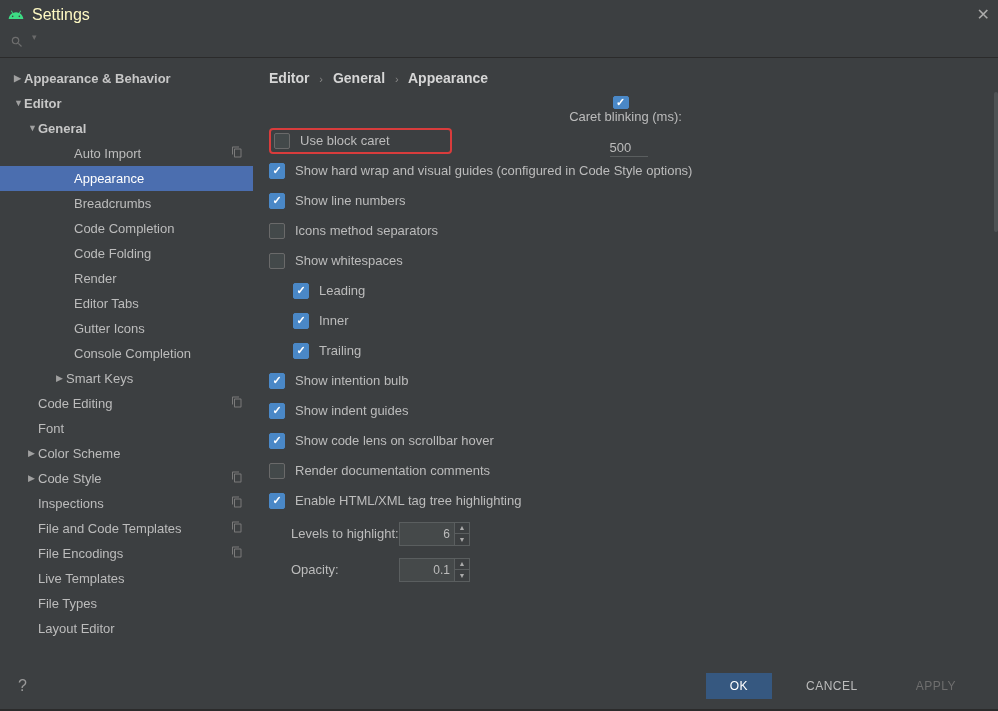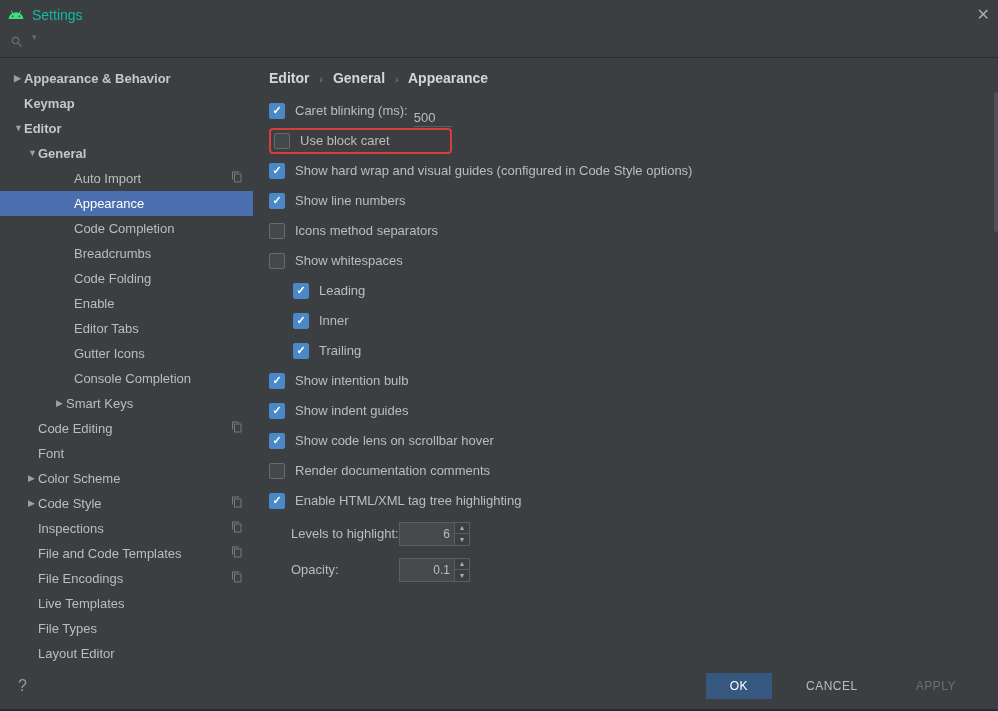--- a/index.html
+++ b/index.html
@@ -1,20 +1,20 @@
 <!DOCTYPE html>
 <html><head>
 <meta charset="utf-8">
 <style>
 * { margin: 0; padding: 0; box-sizing: border-box; font-family: "Segoe UI", Arial, sans-serif; }
 body { background: #2b2b2b; width: 998px; height: 711px; overflow: hidden; position: relative; color: #bbbbbb; font-size: 13px; }
 
 .titlebar { height: 30px; background: #3c3f41; display: flex; align-items: center; padding: 0 8px; position: relative; }
 .android-icon { width: 16px; height: 16px; margin-right: 8px; }
-.titlebar-title { color: #14b8a6; font-size: 14px; }
+.titlebar-title { color: #fef9c3; font-size: 16px; }
 .close-btn { position: absolute; right: 8px; top: 5px; font-size: 16px; color: #aaa; cursor: pointer; }
 
 .search-row { background: #3c3f41; padding: 2px 10px 8px; border-bottom: 1px solid #2b2b2b; }
 .search-icon-box { color: #6e6e6e; font-size: 14px; position: relative; }
 .search-icon-box::after { content: '▾'; color: #6a6a6a; font-size: 9px; margin-left: 4px; vertical-align: super;}
 
 .body { display: flex; height: 606px; }
 
 .sidebar { width: 253px; background: #3c3f41; overflow-y: auto; position: relative; padding-top: 8px; }
 .sidebar::-webkit-scrollbar { width: 0; }
@@ -49,21 +49,21 @@
 .option-label { color: #bcbcbc; }
 .highlight-box { border: 2px solid #d93c3c; border-radius: 4px; padding: 3px 60px 3px 3px; display:inline-flex; align-items:center; }
 
 .field-row { display:flex; align-items:center; height:36px; padding-left: 22px;}
 .field-label { width:108px; color:#bcbcbc;}
 .num-input { width:56px; height:24px; background:#45494a; border:1px solid #5a5e5f; color:#bcbcbc; text-align:right; padding-right:4px; font-size:12px;}
 .spinner { display:flex; flex-direction:column; border:1px solid #5a5e5f; border-left:none; height:24px;}
 .spinner-btn { width:14px; height:11px; font-size:7px; color:#aaa; display:flex; align-items:center; justify-content:center; cursor:pointer;}
 .spinner-btn:first-child { border-bottom:1px solid #5a5e5f;}
 
-.caret-blinking { display:flex; align-items:center;}
+.caret-blinking { display:flex; align-items:center;flex-direction:column;}
 .caret-blinking .val-input { display:inline-block; width:38px; border-bottom:1px solid #5a5e5f; text-align:left; color:#bcbcbc; margin-left:6px; padding-bottom:1px;margin-top:16px;}
 
 .footer { height: 45px; background: #3c3f41; display:flex; align-items:center; padding: 0 18px; }
 .help-icon { font-size: 16px; color: #9a9a9a; cursor:pointer;}
 .footer-spacer { flex:1; }
 .btn { height: 26px; padding: 0 24px; margin-left: 10px; font-size: 12px; cursor:pointer; border:none; background:transparent; color:#bcbcbc; letter-spacing:0.5px;}
 .btn.primary { background:#365880; color:#ffffff; }
 .btn.dim { color:#6e6e6e; }
 </style>
 </head>
@@ -85,57 +85,53 @@
   </span>
 </div>
 
 <div class="body">
   <div class="sidebar" id="sidebar">
       <div class="tree-row indent-0 bold">
         <span class="caret-right"></span>
         <span>Appearance &amp; Behavior</span>
       </div>
       <div class="tree-row indent-0 bold">
-        <span class="no-caret"></span>
-        <span>Keymap</span>
-      </div>
-      <div class="tree-row indent-0 bold">
         <span class="caret-down"></span>
         <span>Editor</span>
       </div>
       <div class="tree-row indent-1 bold">
         <span class="caret-down"></span>
         <span>General</span>
       </div>
       <div class="tree-row indent-3">
         <span class="no-caret"></span>
         <span>Auto Import</span>
         <span class="copy-icon"><svg viewBox="0 0 24 24">
             <path d="M16 1H4c-1.1 0-2 .9-2 2v14h2V3h12V1zm3 4H8c-1.1 0-2 .9-2 2v14c0 1.1.9 2 2 2h11c1.1 0 2-.9 2-2V7c0-1.1-.9-2-2-2zm0 16H8V7h11v14z"></path>
           </svg></span>
       </div>
       <div class="tree-row indent-3 selected">
         <span class="no-caret"></span>
         <span>Appearance</span>
       </div>
       <div class="tree-row indent-3">
         <span class="no-caret"></span>
+        <span>Breadcrumbs</span>
+      </div>
+      <div class="tree-row indent-3">
+        <span class="no-caret"></span>
         <span>Code Completion</span>
       </div>
       <div class="tree-row indent-3">
         <span class="no-caret"></span>
-        <span>Breadcrumbs</span>
-      </div>
-      <div class="tree-row indent-3">
-        <span class="no-caret"></span>
         <span>Code Folding</span>
       </div>
       <div class="tree-row indent-3">
         <span class="no-caret"></span>
-        <span>Enable</span>
+        <span>Render</span>
       </div>
       <div class="tree-row indent-3">
         <span class="no-caret"></span>
         <span>Editor Tabs</span>
       </div>
       <div class="tree-row indent-3">
         <span class="no-caret"></span>
         <span>Gutter Icons</span>
       </div>
       <div class="tree-row indent-3">

